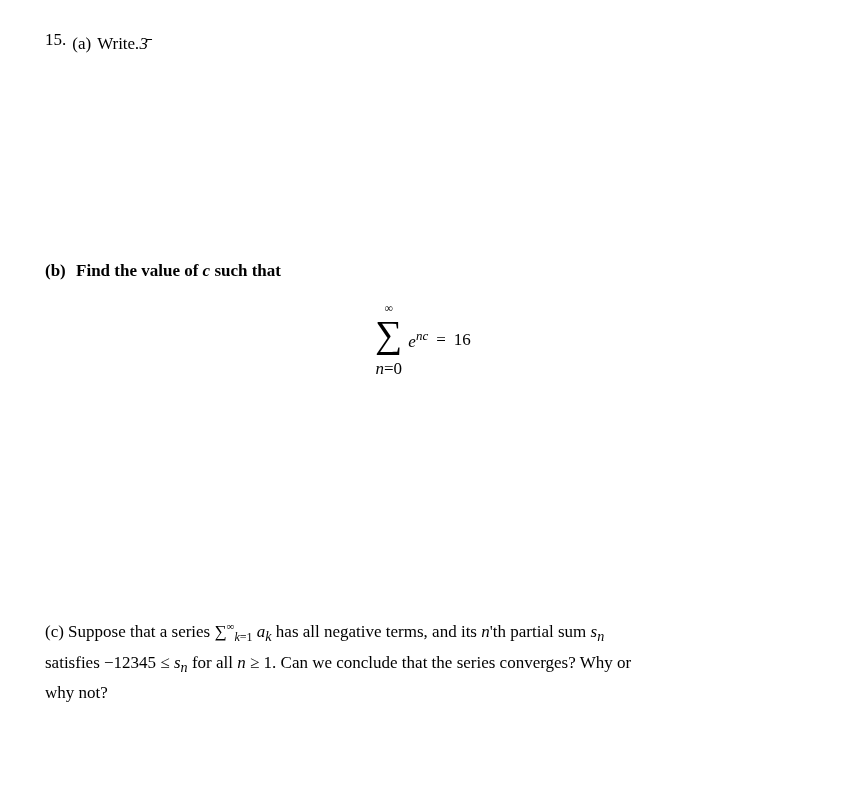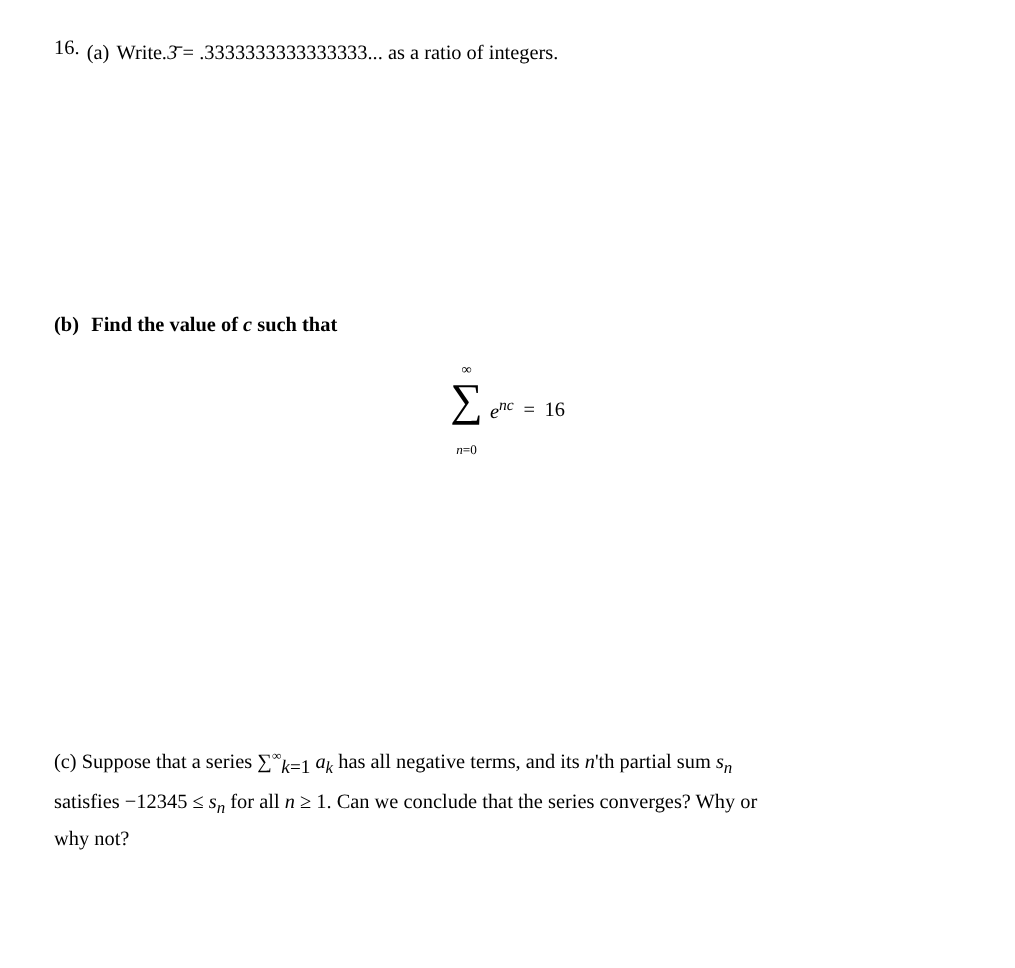--- a/index.html
+++ b/index.html
@@ -77,23 +77,23 @@
       margin-bottom: 1px;
     }
 
     .sigma-symbol {
       font-size: 38px;
       line-height: 1;
       font-family: 'Times New Roman', Times, serif;
     }
 
     .sigma-limits-bottom {
-      font-size: 11px;
+      font-size: 17px;
       line-height: 1;
-      margin-top: 17px;
+      margin-top: 7px;
     }
 
     .sum-expression {
       display: inline-flex;
       align-items: center;
       font-size: 17px;
       margin-left: 2px;
       text-align: right;
     }
 
@@ -108,27 +108,26 @@
     .part-c-text {
       line-height: 1.7;
     }
   </style>
 </head>
 <body>
 
 <div class="page-content">
 
   <div class="problem-header">
-    <span class="problem-number">16.</span>
+    <span class="problem-number">15.</span>
     <div class="part-a">
       <span class="part-label">(a)</span>
       <span>Write </span>
 
       <span style="font-style:italic;">.3̄</span>
-      <span>&nbsp;= .3333333333333333... as a ratio of integers.</span>
     </div>
   </div>
 
   <div class="part-b-section">
     <div class="part-b-text">
       <span class="part-label">(b)</span>
       <span>Find the value of <em>c</em> such that</span>
     </div>
 
     <div class="summation-block">
@@ -140,21 +139,21 @@
       <div class="sum-expression">
         <span><em>e</em><sup style="font-style:italic;font-size:13px;">nc</sup></span>
         <span class="equals-sign">=</span>
         <span>16</span>
       </div>
     </div>
   </div>
 
   <div class="part-c-section">
     <div class="part-c-text">
-      <span>(c) Suppose that a series ∑<sup style="font-size:11px;">∞</sup><sub style="font-size:16px;"><em>k</em>=1</sub> <em>a<sub>k</sub></em> has all negative terms, and its <em>n</em>'th partial sum <em>s<sub>n</sub></em></span>
+      <span>(c) Suppose that a series ∑<sup style="font-size:11px;">∞</sup><sub style="font-size:12px;"><em>k</em>=1</sub> <em>a<sub>k</sub></em> has all negative terms, and its <em>n</em>'th partial sum <em>s<sub>n</sub></em></span>
       <br>
       <span>satisfies −12345 ≤ <em>s<sub>n</sub></em> for all <em>n</em> ≥ 1. Can we conclude that the series converges? Why or</span>
       <br>
       <span>why not?</span>
     </div>
   </div>
 
 </div>
 
 </body></html>

